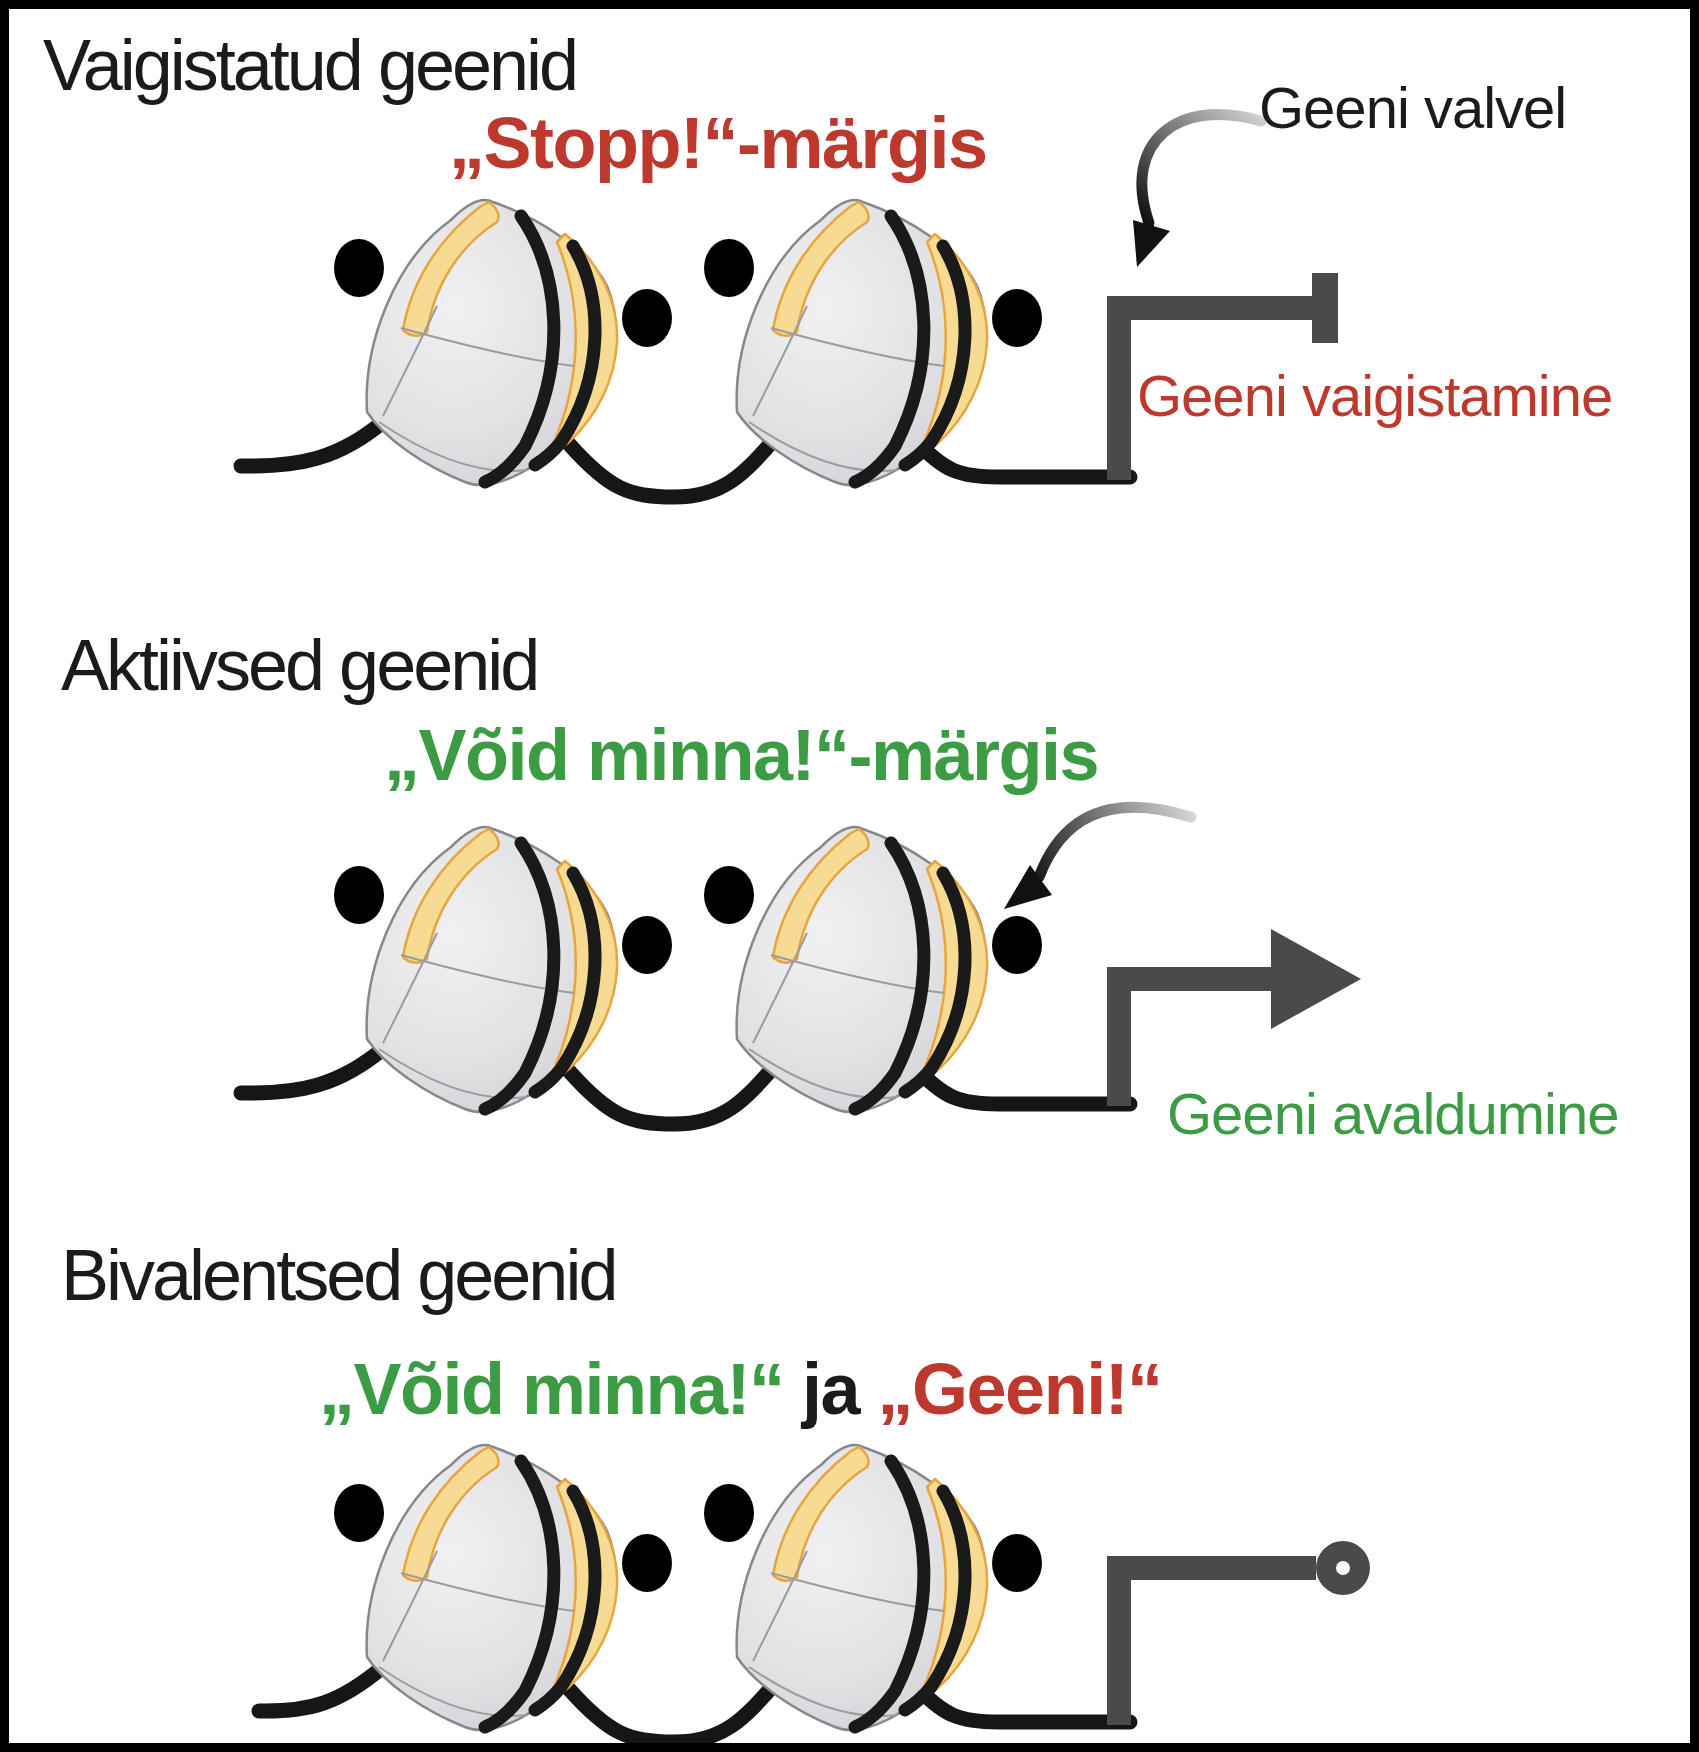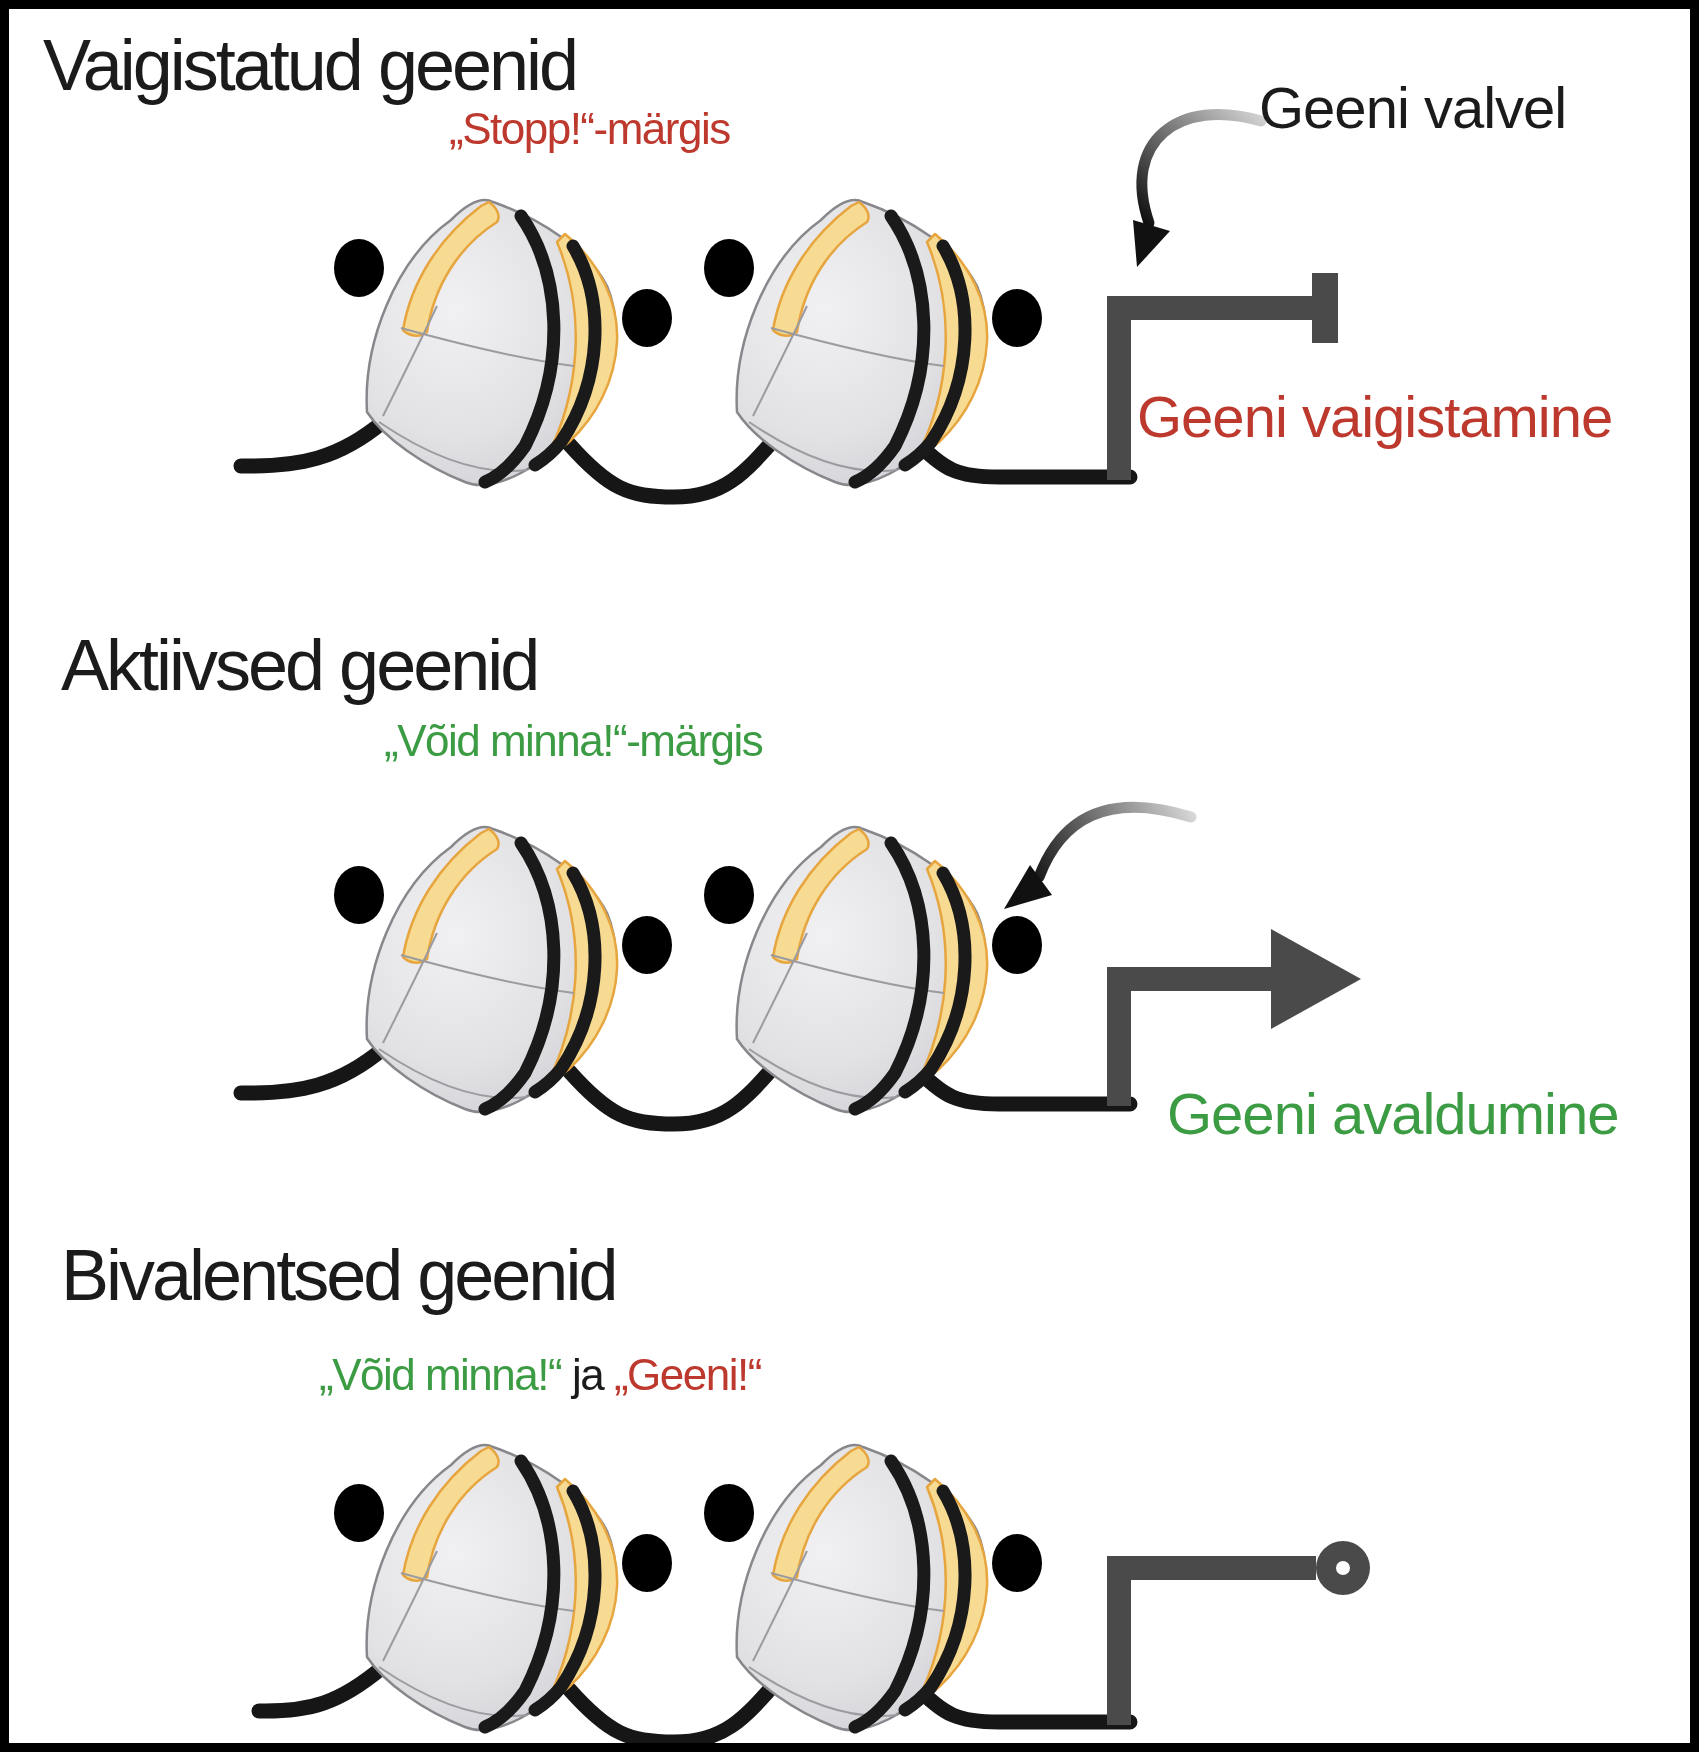--- a/index.html
+++ b/index.html
@@ -13,21 +13,21 @@
     position:relative; width:1699px; height:1752px;
     background:var(--c-background);
     border:9px solid var(--c-border);
     box-sizing:border-box;
     overflow:hidden;
     font-family:"Liberation Sans", sans-serif;
   }
   .artwork{position:absolute;left:0;top:0;}
   .txt{position:absolute;white-space:nowrap;line-height:1.08;}
   .section-title{font-size:72px;letter-spacing:-3px;color:var(--c-black_text);font-weight:400;}
-  .mark-label{font-size:44px;letter-spacing:-1.5px;font-weight:400;}
+  .mark-label{font-size:72px;letter-spacing:-1.5px;font-weight:700;}
   .annotation{font-size:58px;letter-spacing:-1px;font-weight:400;}
   .t-red{color:var(--c-red);}
   .t-green{color:var(--c-green);}
   .t-black{color:var(--c-black_text);}
 
   
   .dna{stroke:var(--c-dna);stroke-width:15;fill:none;stroke-linecap:round;}
   .glyph{fill:var(--c-gene_glyph);stroke:none;}
   .glyph-hole{fill:#ffffff;}
   .nuc-body{fill:url(#gBody);stroke:#87878c;stroke-width:2.5;}
@@ -190,21 +190,21 @@
         <rect x="1098" y="1547" width="209" height="24"></rect>
         <circle cx="1334" cy="1559" r="27"></circle>
         <circle class="glyph-hole" cx="1334" cy="1559" r="7"></circle>
       </g>
     </g>
   </svg>
 
   <div class="txt section-title" style="left:34px;top:18px">Vaigistatud geenid</div>
   <div class="txt mark-label t-red" style="left:440px;top:96px">„Stopp!“-märgis</div>
   <div class="txt annotation t-black" style="left:1250px;top:68px">Geeni valvel</div>
-  <div class="txt annotation t-red" style="left:1128px;top:377px">Geeni vaigistamine</div>
+  <div class="txt annotation t-red" style="left:1128px;top:356px">Geeni vaigistamine</div>
 
   <div class="txt section-title" style="left:52px;top:618px">Aktiivsed geenid</div>
   <div class="txt mark-label t-green" style="left:375px;top:708px">„Võid minna!“-märgis</div>
   <div class="txt annotation t-green" style="left:1158px;top:1074px">Geeni avaldumine</div>
 
   <div class="txt section-title" style="left:52px;top:1228px">Bivalentsed geenid</div>
   <div class="txt mark-label" style="left:310px;top:1342px">
     <span class="t-green">„Võid minna!“</span><span class="t-black"> ja </span><span class="t-red">„Geeni!“</span>
   </div>
 

